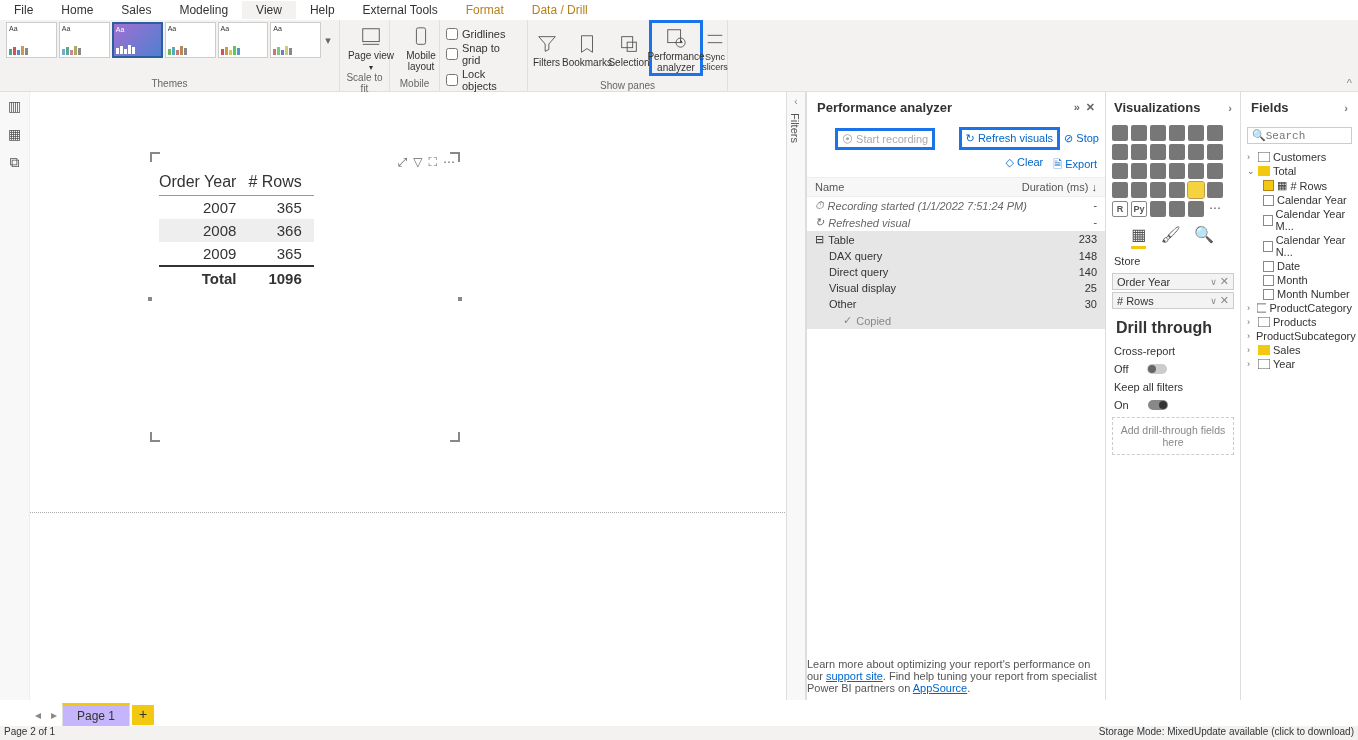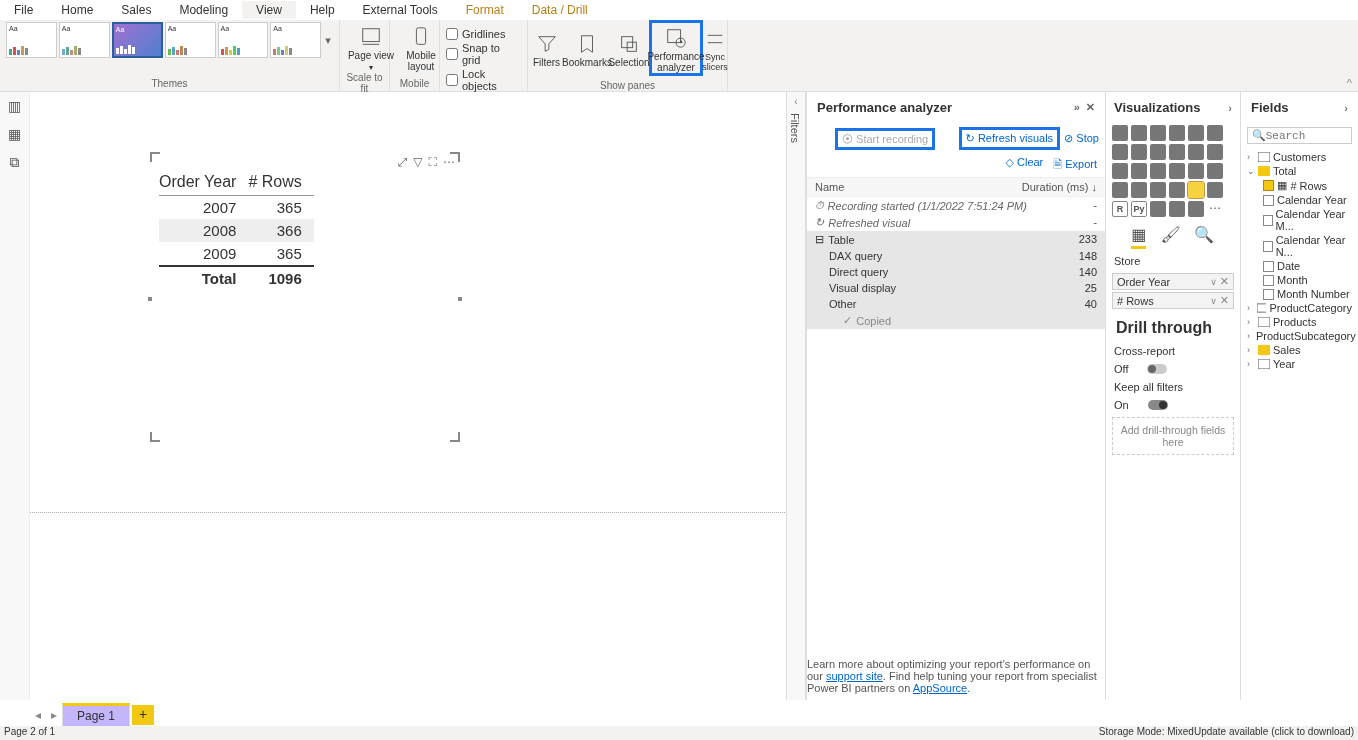--- a/index.html
+++ b/index.html
@@ -389,21 +389,21 @@
     <div class="perf-row sel">
         <span class="name indent1">Direct query</span>
         <span>140</span>
       </div>
     <div class="perf-row sel">
         <span class="name indent1">Visual display</span>
         <span>25</span>
       </div>
     <div class="perf-row sel">
         <span class="name indent1">Other</span>
-        <span>40</span>
+        <span>30</span>
       </div>
     <div class="perf-row sel">
         <span class="name indent2" style="color:#888">✓ <span>Copied</span></span>
         <span></span>
       </div>
   </div>
   <div class="perf-footer">
     <span>Learn more about optimizing your report's performance on our </span><a>support site</a><span>. Find help tuning your report from specialist Power BI partners on </span><a>AppSource</a><span>.</span>
   </div>
 </div>

